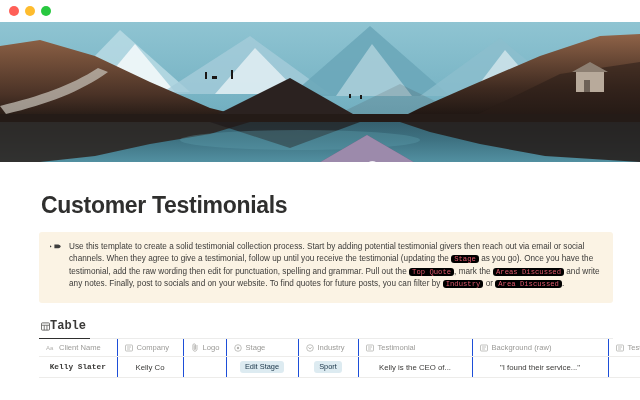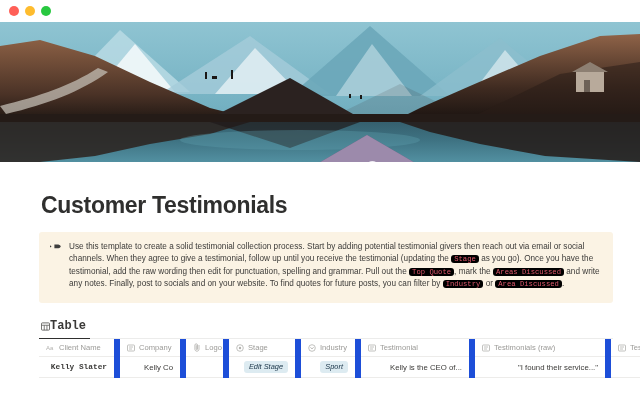--- a/index.html
+++ b/index.html
@@ -73,38 +73,38 @@
     font-family:Liberation Mono, monospace;
   }
   .db-tab .ico{display:block;width:9px;height:9px;}
 
   .db-title{
     font-size:13px;font-weight:bold;color:#2f2f2e;margin:9px 0 4px 0;letter-spacing:-0.1px;
   }
 
   table.grid{border-collapse:collapse;table-layout:fixed;width:620px;}
   table.grid th, table.grid td{
-    text-align:right;vertical-align:middle;
+    text-align:center;vertical-align:middle;
     border-bottom:1px solid #edecea;
-    border-right:6px solid #1d4ed8;
+    border-right:1px solid #1d4ed8;
     padding:0 7px;
     overflow:hidden;white-space:nowrap;
   }
   table.grid th{
     height:17px;font-weight:normal;font-size:7.6px;color:#9b9a97;
     border-bottom:1px solid #edecea;
   }
   table.grid th .th-in{display:flex;align-items:center;gap:4px;}
   table.grid th .ico{flex:0 0 auto;display:block;}
   table.grid td{height:20px;font-size:7.8px;color:#3b3a38;}
   td.name{font-weight:bold;color:#2f2f2e;font-family:Liberation Mono, monospace;}
   .tag{
     display:inline-block;max-width:100%;
     padding:1px 5px;border-radius:3px;font-size:7.4px;line-height:10px;
-    overflow:hidden;text-overflow:ellipsis;white-space:nowrap;vertical-align:middle;font-style:italic;
+    overflow:hidden;text-overflow:ellipsis;white-space:nowrap;vertical-align:middle;
   }
   .t-blue{background:#ddebf1;color:#183347;}
 </style>
 </head>
 <body>
 
 <div class="window">
 
   <div class="titlebar">
     <div class="lights">
@@ -293,21 +293,21 @@
               <span>Testimonial</span>
                 </span>
               </th>
             <th>
                 <span class="th-in">
               <svg class="ico" width="8" height="8" viewBox="0 0 8 8">
                     <rect x="0.5" y="1" width="7" height="6" rx="0.8" fill="none" stroke="#b3b2af" stroke-width="0.8"></rect>
                     <line x1="2" y1="3" x2="6" y2="3" stroke="#b3b2af" stroke-width="0.8"></line>
                     <line x1="2" y1="5" x2="5" y2="5" stroke="#b3b2af" stroke-width="0.8"></line>
                   </svg>
-              <span>Testimonials (raw)</span>
+              <span>Background (raw)</span>
                 </span>
               </th>
             <th>
                 <span class="th-in">
               <svg class="ico" width="8" height="8" viewBox="0 0 8 8">
                     <rect x="0.5" y="1" width="7" height="6" rx="0.8" fill="none" stroke="#b3b2af" stroke-width="0.8"></rect>
                     <line x1="2" y1="3" x2="6" y2="3" stroke="#b3b2af" stroke-width="0.8"></line>
                     <line x1="2" y1="5" x2="5" y2="5" stroke="#b3b2af" stroke-width="0.8"></line>
                   </svg>
               <span>Testimonial (edit)</span>

